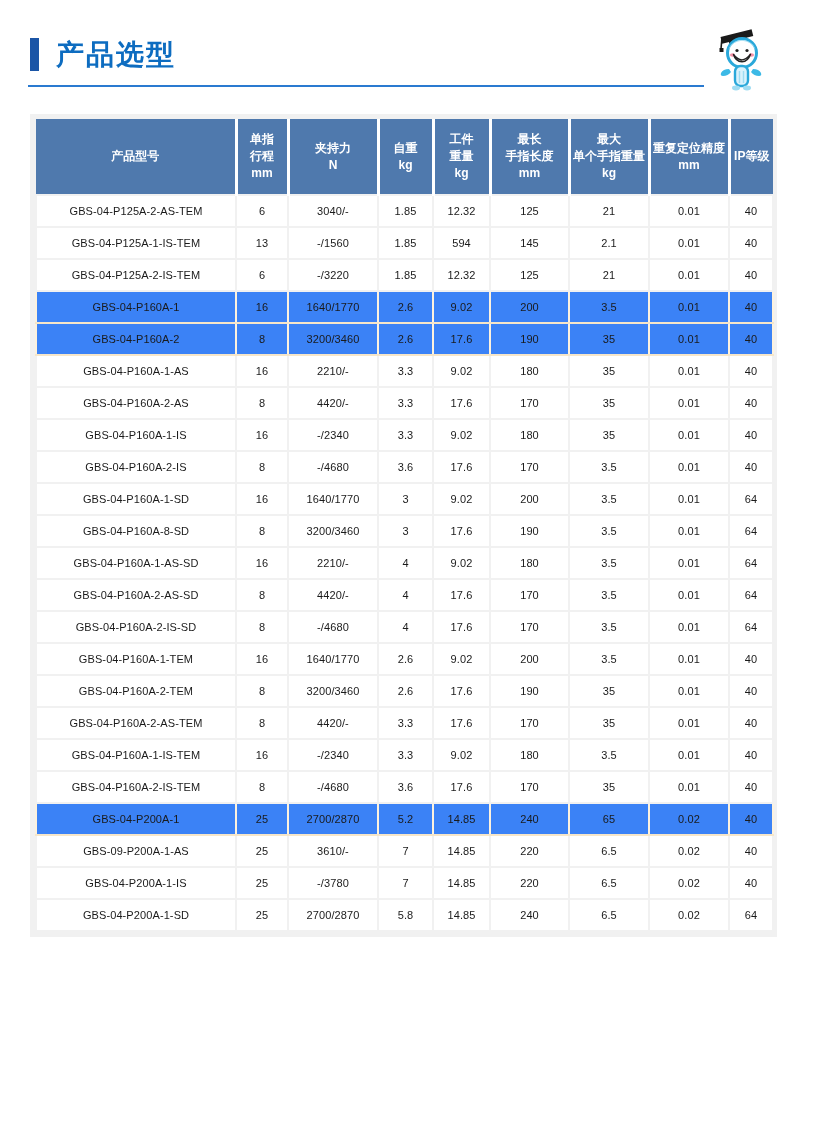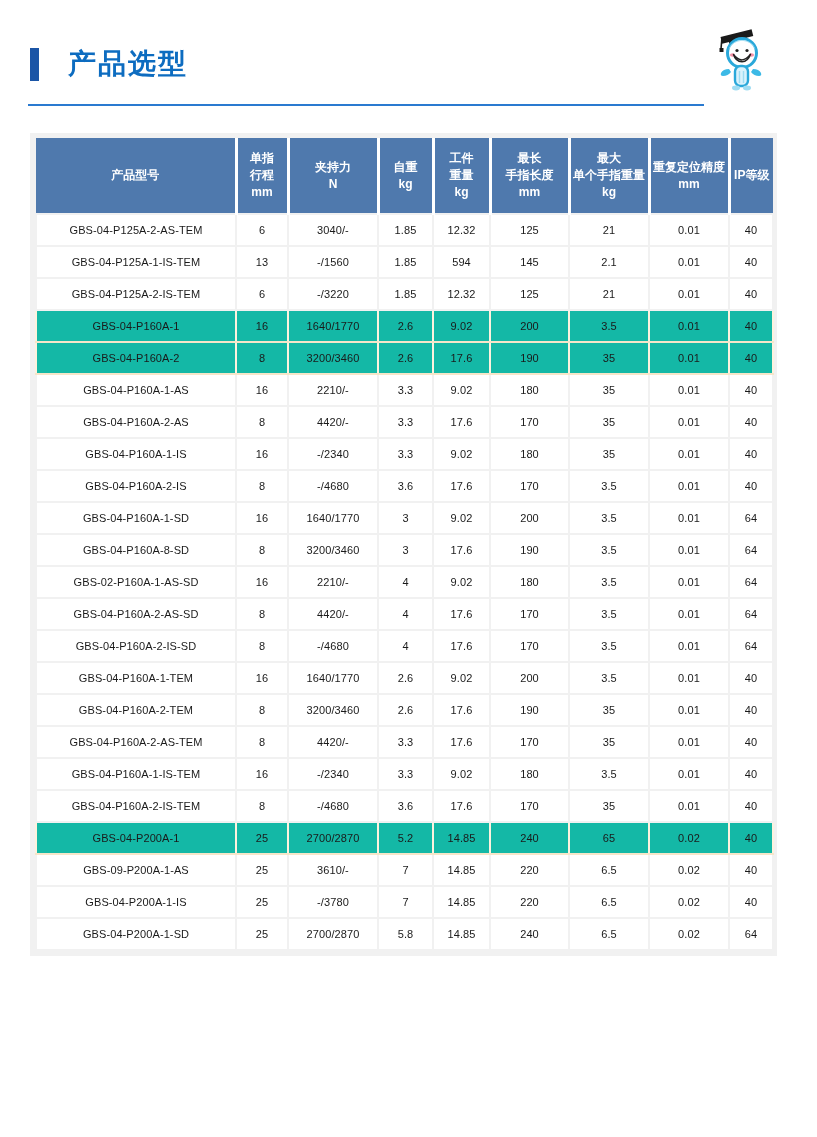--- a/index.html
+++ b/index.html
@@ -11,21 +11,21 @@
     position: relative;
     overflow: hidden;
   }
 
   
   .page-header { position: relative; margin: 38px 30px 0 30px; }
   .title-row { display: flex; align-items: center; gap: 17px; }
   .accent-bar { width: 9px; height: 33px; background: #1b55a6; flex: 0 0 auto; }
   .page-title {
     font-size: 28px; font-weight: bold; color: #0d6cc0;
-    margin: 12px; letter-spacing: 2px; line-height: 1;
+    margin: 0; letter-spacing: 2px; line-height: 1;
   }
   .title-underline { height: 2px; background: #2a7ad0; margin-top: 14px; width: 676px; margin-left: -2px; }
   .mascot { position: absolute; right: 20px; top: -11px; width: 52px; height: 64px; }
 
   
   .table-wrap {
     margin: 27px 30px 0 30px;
     width: 747px;
     background: #f1f1f1;
     padding: 5px;
@@ -53,21 +53,21 @@
     background: #ffffff;
     height: 32px;
     text-align: center;
     vertical-align: middle;
     font-size: 11px;
     color: #1a1a1a;
     border: 2px solid #f1f1f1;
     padding: 0 2px;
     letter-spacing: 0.1px;
   }
-  .product-table tbody tr.highlight td { background: #14b8a6; border-color: #fdf2de; border-top-color:#fff; border-bottom-color:#f6e6c9; }
+  .product-table tbody tr.highlight td { background: #3b82f6; border-color: #fdf2de; border-top-color:#fff; border-bottom-color:#f6e6c9; }
 </style>
 </head>
 <body>
 
 <div class="page-header">
   <div class="title-row">
     <div class="accent-bar"></div>
     <h1 class="page-title">产品选型</h1>
   </div>
   <div class="title-underline"></div>
@@ -257,21 +257,21 @@
           <td>8</td>
           <td>3200/3460</td>
           <td>3</td>
           <td>17.6</td>
           <td>190</td>
           <td>3.5</td>
           <td>0.01</td>
           <td>64</td>
         </tr>
         <tr>
-          <td>GBS-02-P160A-1-AS-SD</td>
+          <td>GBS-04-P160A-1-AS-SD</td>
           <td>16</td>
           <td>2210/-</td>
           <td>4</td>
           <td>9.02</td>
           <td>180</td>
           <td>3.5</td>
           <td>0.01</td>
           <td>64</td>
         </tr>
         <tr>

